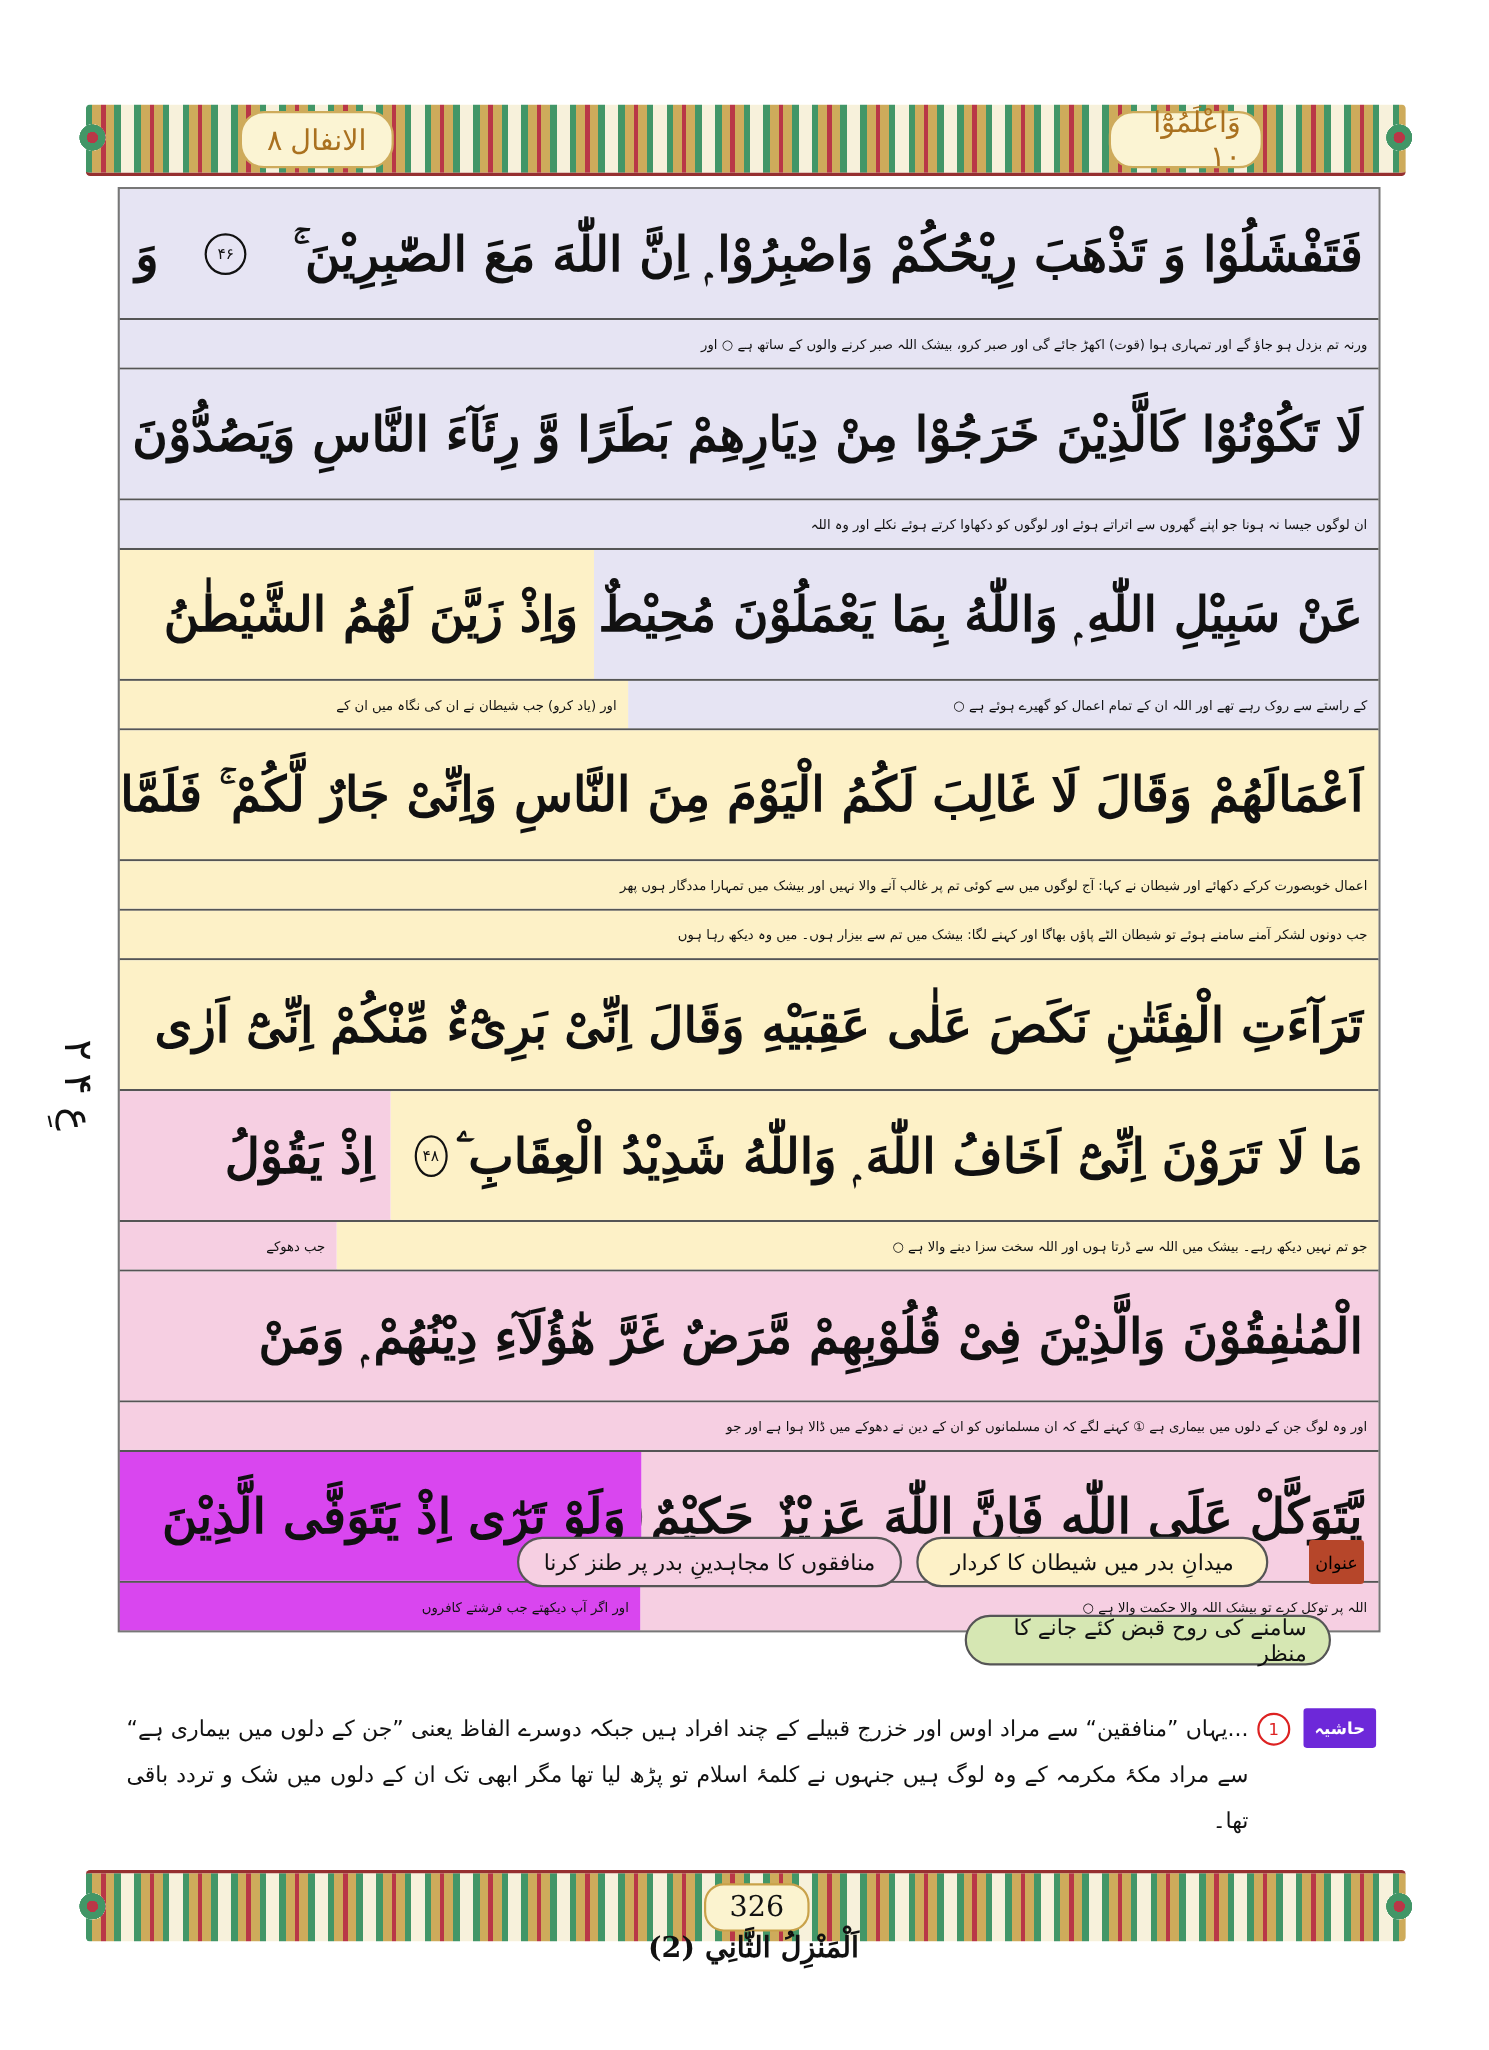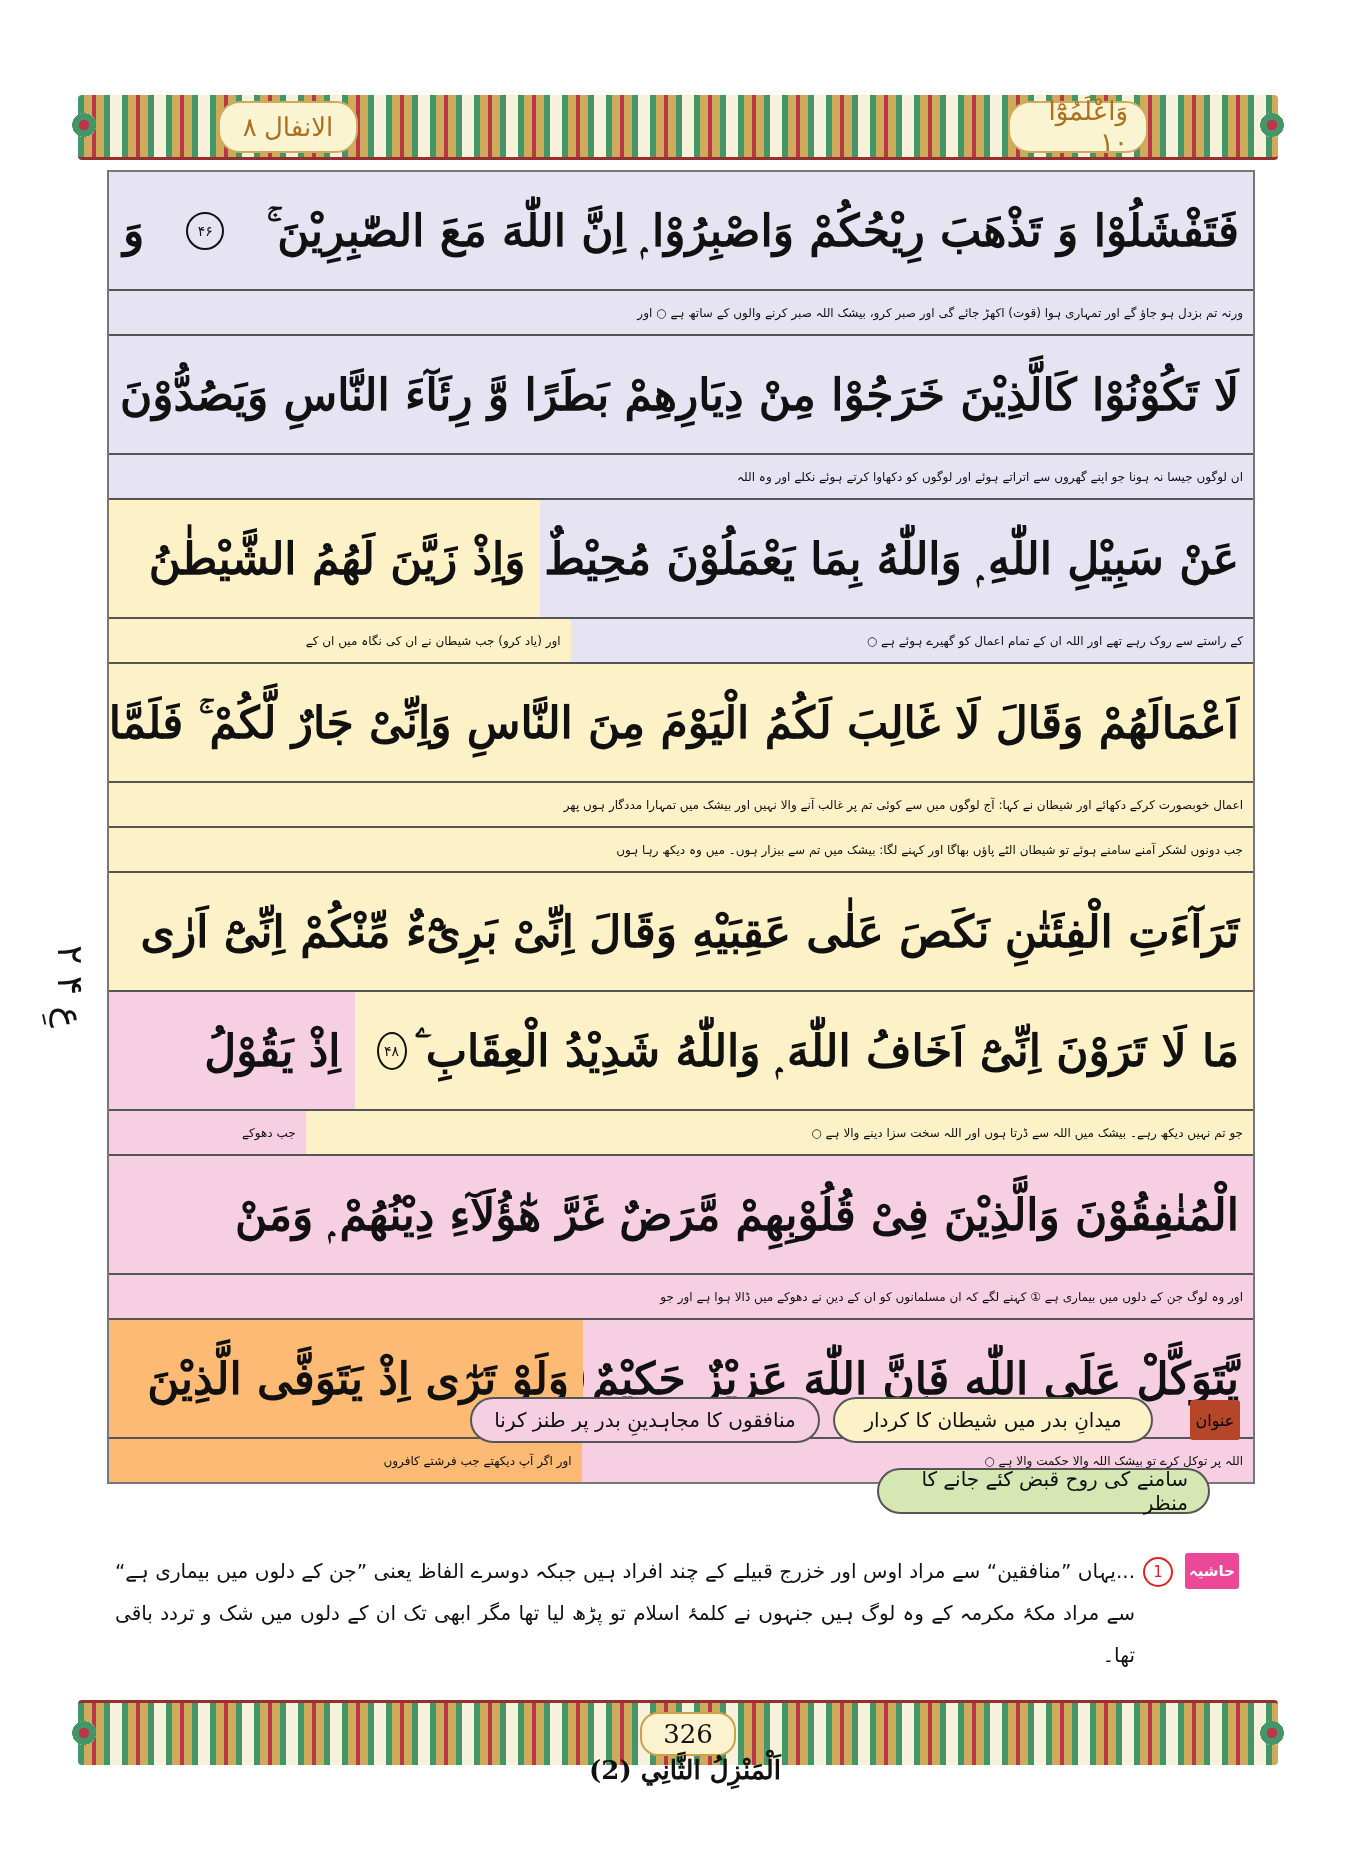--- a/index.html
+++ b/index.html
@@ -30,30 +30,30 @@
   .row { display: flex; direction: rtl; border-bottom: 2px solid #555; }
   .row:last-child { border-bottom: none; }
   .ar { height: 117px; align-items: center; }
   .ur { height: 43px; align-items: center; }
   .seg { height: 100%; display: flex; align-items: center; overflow: hidden; white-space: nowrap; }
   .ar .seg { font-family: "DejaVu Serif", serif; font-size: 44px; font-weight: bold; color: #111; padding: 0 14px; justify-content: space-between; }
   .ur .seg { font-family: "DejaVu Sans", sans-serif; font-size: 12px; color: #111; padding: 0 10px; }
   .lav { background: #e6e4f3; }
   .yel { background: #fdf1c7; }
   .pink { background: #f6cfe2; }
-  .green { background: #fdba74; }
+  .green { background: #d946ef; }
   .ayah { display: inline-flex; width: 34px; height: 34px; border: 2px solid #111; border-radius: 50%; align-items: center; justify-content: center; font-size: 14px; font-weight: normal; margin: 0 8px; }
   .ruku-mark { position: absolute; left: 50px; top: 945px; font-family: "DejaVu Serif", serif; font-size: 36px; color: #111; writing-mode: vertical-rl; }
 
   
   .topic-label { position: absolute; top: 1400px; left: 1190px; width: 50px; height: 40px; background: #b6462a; color: #000000; font-size: 16px; display: flex; align-items: center; justify-content: center; border-radius: 3px; font-weight: normal; }
   .pill { position: absolute; height: 46px; border: 2px solid #555; border-radius: 24px; display: flex; align-items: center; justify-content: center; font-size: 20px; color: #111; direction: rtl; padding: 0 20px; box-sizing: border-box; }
 
   
-  .fn-label { position: absolute; top: 1553px; left: 1185px; width: 54px; height: 36px; background: #ec4899; color: #fff; font-size: 15px; display: flex; align-items: center; justify-content: center; border-radius: 3px; font-weight: bold; }
+  .fn-label { position: absolute; top: 1553px; left: 1185px; width: 66px; height: 36px; background: #6d28d9; color: #fff; font-size: 15px; display: flex; align-items: center; justify-content: center; border-radius: 3px; font-weight: bold; }
   .fn-num { position: absolute; top: 1557px; left: 1143px; width: 26px; height: 26px; border: 2px solid #d22; color: #d22; border-radius: 50%; font-size: 15px; display: flex; align-items: center; justify-content: center; }
   .fn-text { position: absolute; top: 1550px; left: 115px; width: 1020px; direction: rtl; font-size: 20px; line-height: 42px; color: #111; text-align: justify; }
 
   .page-num { position: absolute; top: 1712px; left: 640px; width: 92px; height: 40px; background: #fbf3cf; border: 2px solid #c9a24a; border-radius: 18px; display: flex; align-items: center; justify-content: center; font-family: "DejaVu Serif", serif; font-size: 26px; color: #111; }
   .manzil { position: absolute; top: 1755px; left: 560px; width: 250px; text-align: center; direction: rtl; font-family: "DejaVu Serif", serif; font-size: 26px; font-weight: bold; color: #111; }
 </style>
 </head>
 <body>
 
 <div class="ornament" style="top:95px;">

